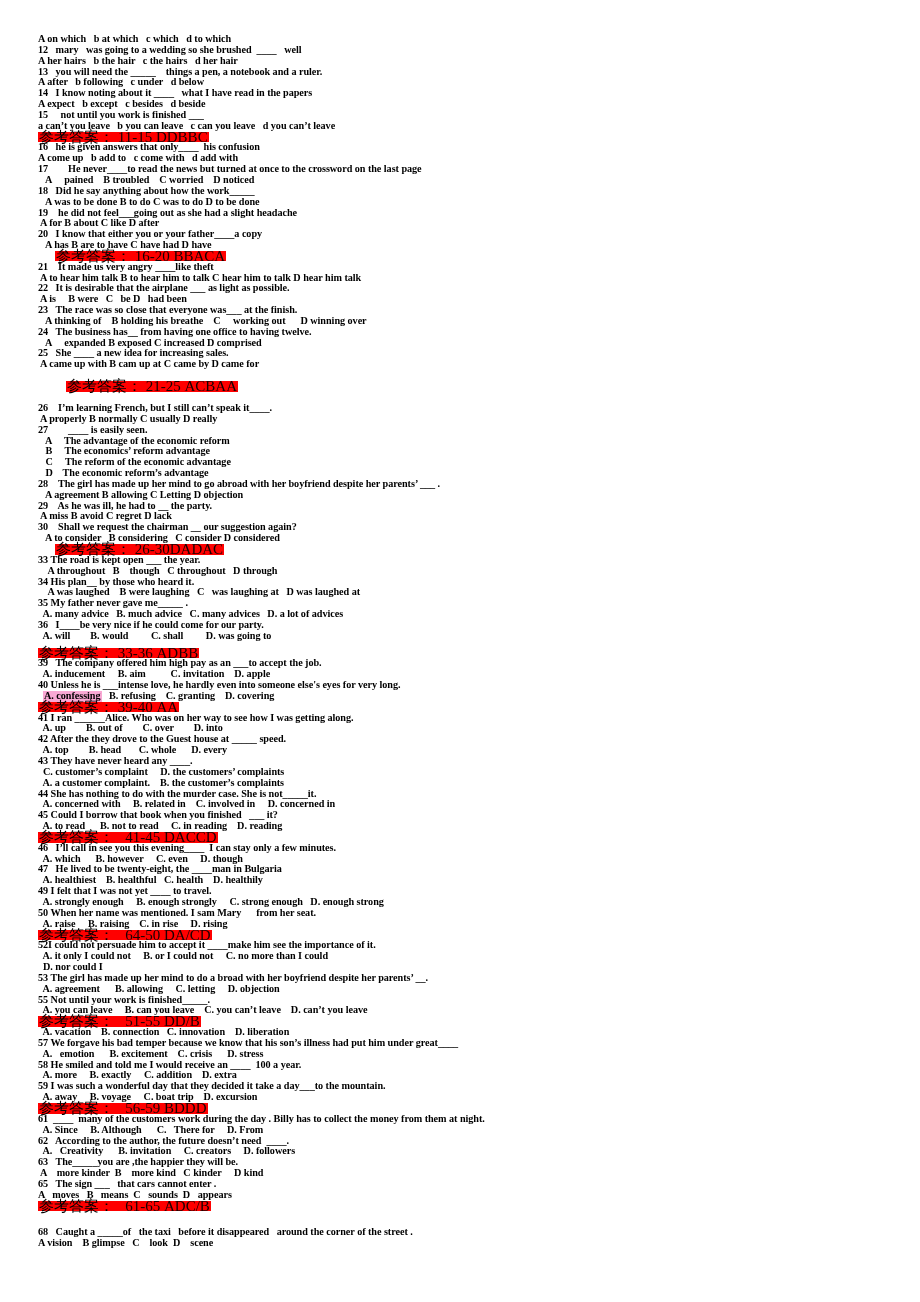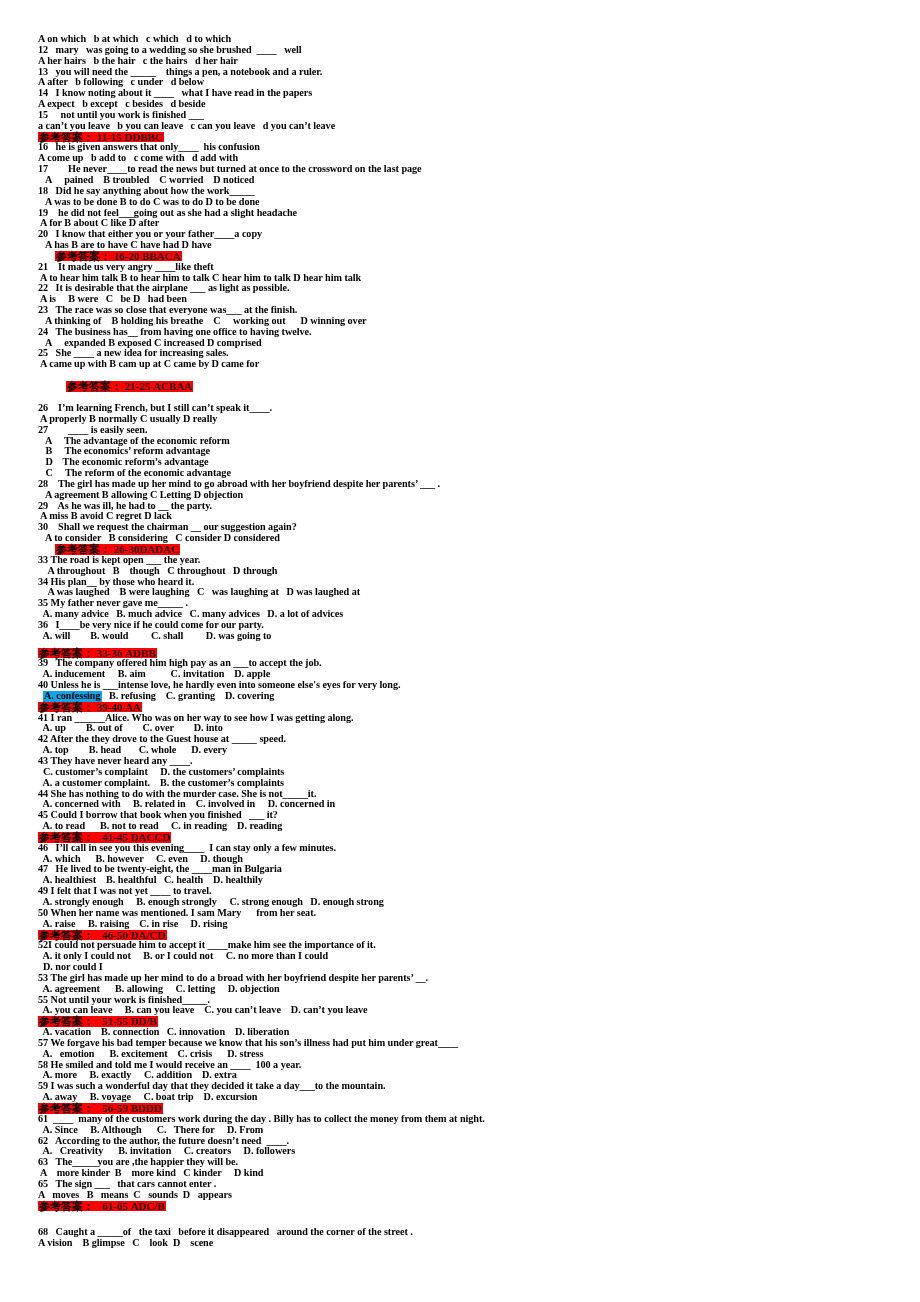--- a/index.html
+++ b/index.html
@@ -36,37 +36,37 @@
     white-space: pre;
     letter-spacing: -0.05px;
     font-family: "Liberation Serif", "DejaVu Serif", serif;
   }
   .line.spacer-sm { height: 6px; }
   .line.spacer-md { height: 11px; }
   .line.spacer-lg { height: 16px; }
 
   .answer-line {
     white-space: pre;
-    font-size: 11px;
+    font-size: 15px;
     line-height: 10.85px;
-    font-weight: bold;
+    font-weight: normal;
     color: #000000;
   }
   .answer-hl {
     background: #FF0000;
     color: #000000;
     display: inline-block;
     padding: 0 1px 0 1px;
     line-height: 10.6px;
   }
   .answer-hl .ak-code {
     color: #1a0000;
   }
   .inline-hl {
-    background: #0ea5e9;
+    background: #f9a8d4;
     display: inline-block;
     line-height: 10.6px;
     padding: 0 1px;
   }
 </style>
 </head>
 <body>
 
 <div id="page">
   <div id="doc-body">
@@ -118,22 +118,22 @@
     <div class="answer-line" style="padding-left:28px;"><span class="answer-hl"><span>参考答案：</span> <span class="ak-code">21-25</span> <span class="ak-code">ACBAA</span></span></div>
 
     <div class="line spacer-md"></div>
 
     <div>
       <div class="line">26    I’m learning French, but I still can’t speak it____.</div>
       <div class="line"> A properly B normally C usually D really</div>
       <div class="line">27        ____ is easily seen.</div>
       <div class="line">   A     The advantage of the economic reform</div>
       <div class="line">   B     The economics’ reform advantage</div>
+      <div class="line">   C     The reform of the economic advantage</div>
       <div class="line">   D    The economic reform’s advantage</div>
-      <div class="line">   C     The reform of the economic advantage</div>
       <div class="line">28    The girl has made up her mind to go abroad with her boyfriend despite her parents’ ___ .</div>
       <div class="line">   A agreement B allowing C Letting D objection</div>
       <div class="line">29    As he was ill, he had to __ the party.</div>
       <div class="line"> A miss B avoid C regret D lack</div>
       <div class="line">30    Shall we request the chairman __ our suggestion again?</div>
       <div class="line">   A to consider   B considering   C consider D considered</div>
     </div>
 
     <div class="answer-line" style="padding-left:17px;"><span class="answer-hl"><span>参考答案：</span> <span class="ak-code">26-30</span><span class="ak-code">DADAC</span></span></div>
 
@@ -181,21 +181,21 @@
       <div class="line">46   I’ll call in see you this evening____  I can stay only a few minutes.</div>
       <div class="line">  A. which      B. however     C. even     D. though</div>
       <div class="line">47   He lived to be twenty-eight, the ____man in Bulgaria</div>
       <div class="line">  A. healthiest    B. healthful   C. health    D. healthily</div>
       <div class="line">49 I felt that I was not yet ____ to travel.</div>
       <div class="line">  A. strongly enough     B. enough strongly     C. strong enough   D. enough strong</div>
       <div class="line">50 When her name was mentioned. I sam Mary      from her seat.</div>
       <div class="line">  A. raise     B. raising    C. in rise     D. rising</div>
     </div>
 
-    <div class="answer-line"><span class="answer-hl"><span>参考答案：</span>   <span class="ak-code">46-50</span> <span class="ak-code">DA/CD</span></span></div>
+    <div class="answer-line"><span class="answer-hl"><span>参考答案：</span>   <span class="ak-code">64-50</span> <span class="ak-code">DA/CD</span></span></div>
 
     <div>
       <div class="line">52I could not persuade him to accept it ____make him see the importance of it.</div>
       <div class="line">  A. it only I could not     B. or I could not     C. no more than I could</div>
       <div class="line">  D. nor could I</div>
       <div class="line">53 The girl has made up her mind to do a broad with her boyfriend despite her parents’ __.</div>
       <div class="line">  A. agreement      B. allowing     C. letting     D. objection</div>
       <div class="line">55 Not until your work is finished_____.</div>
       <div class="line">  A. you can leave     B. can you leave    C. you can’t leave    D. can’t you leave</div>
     </div>

